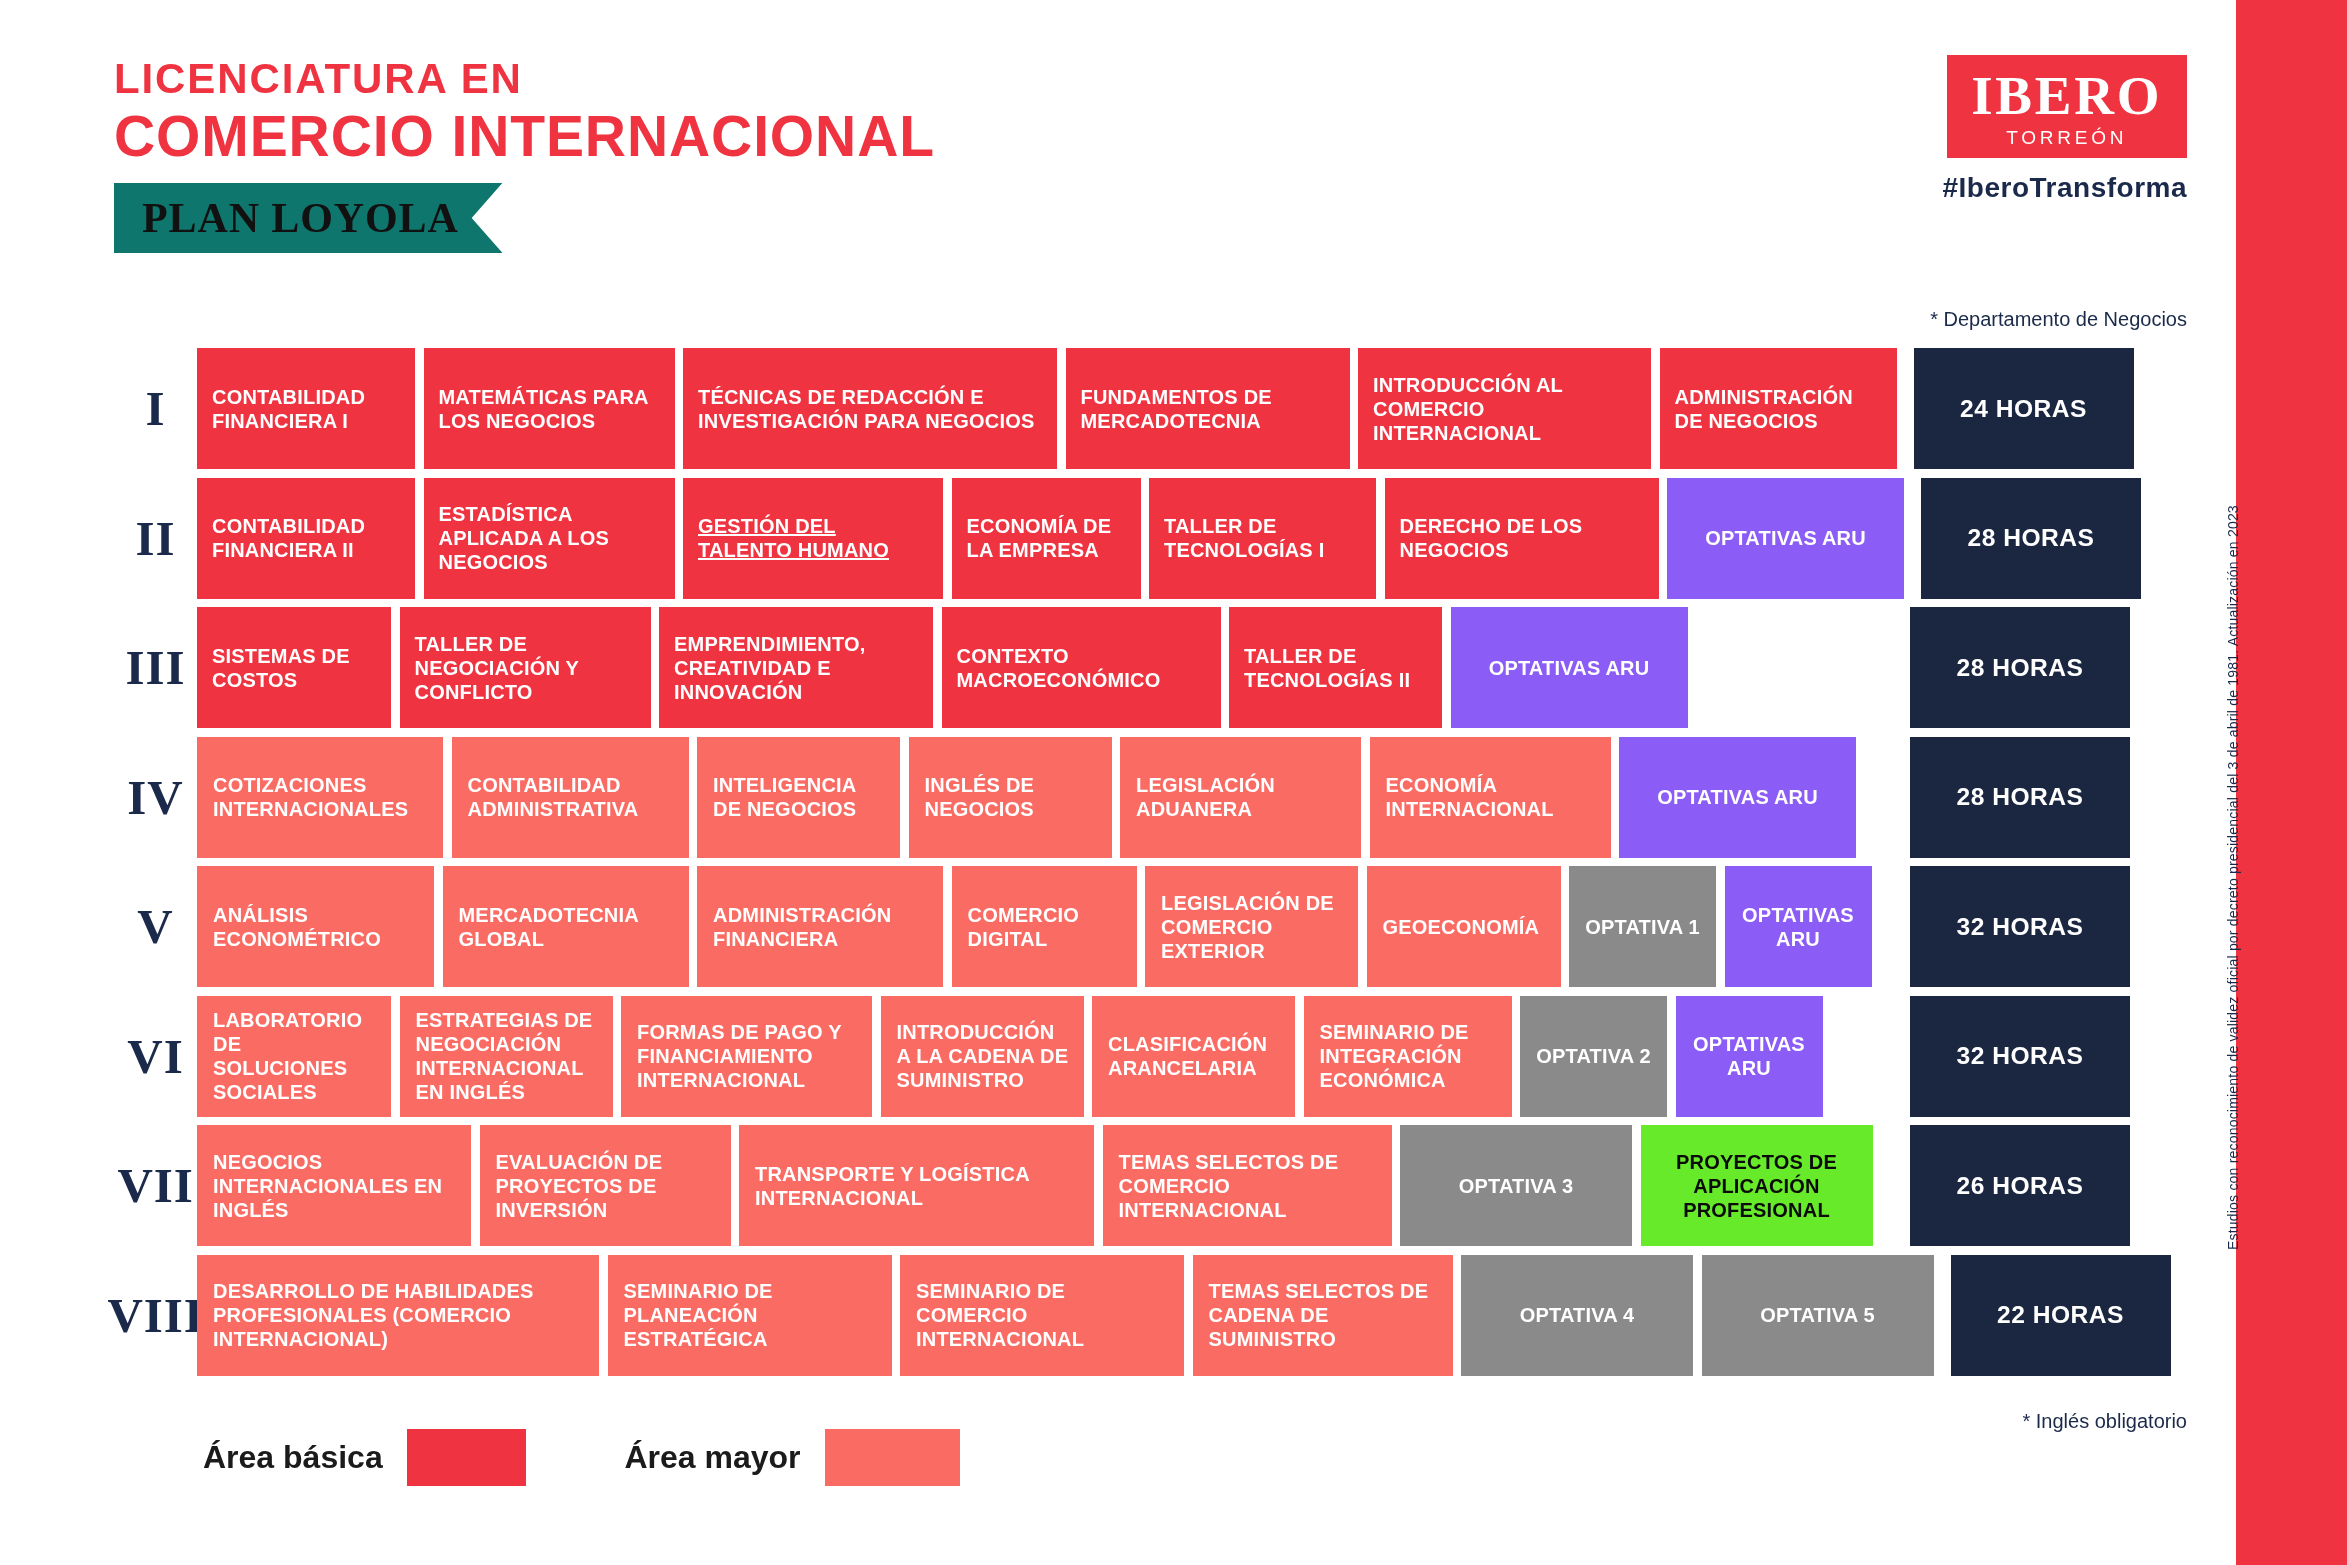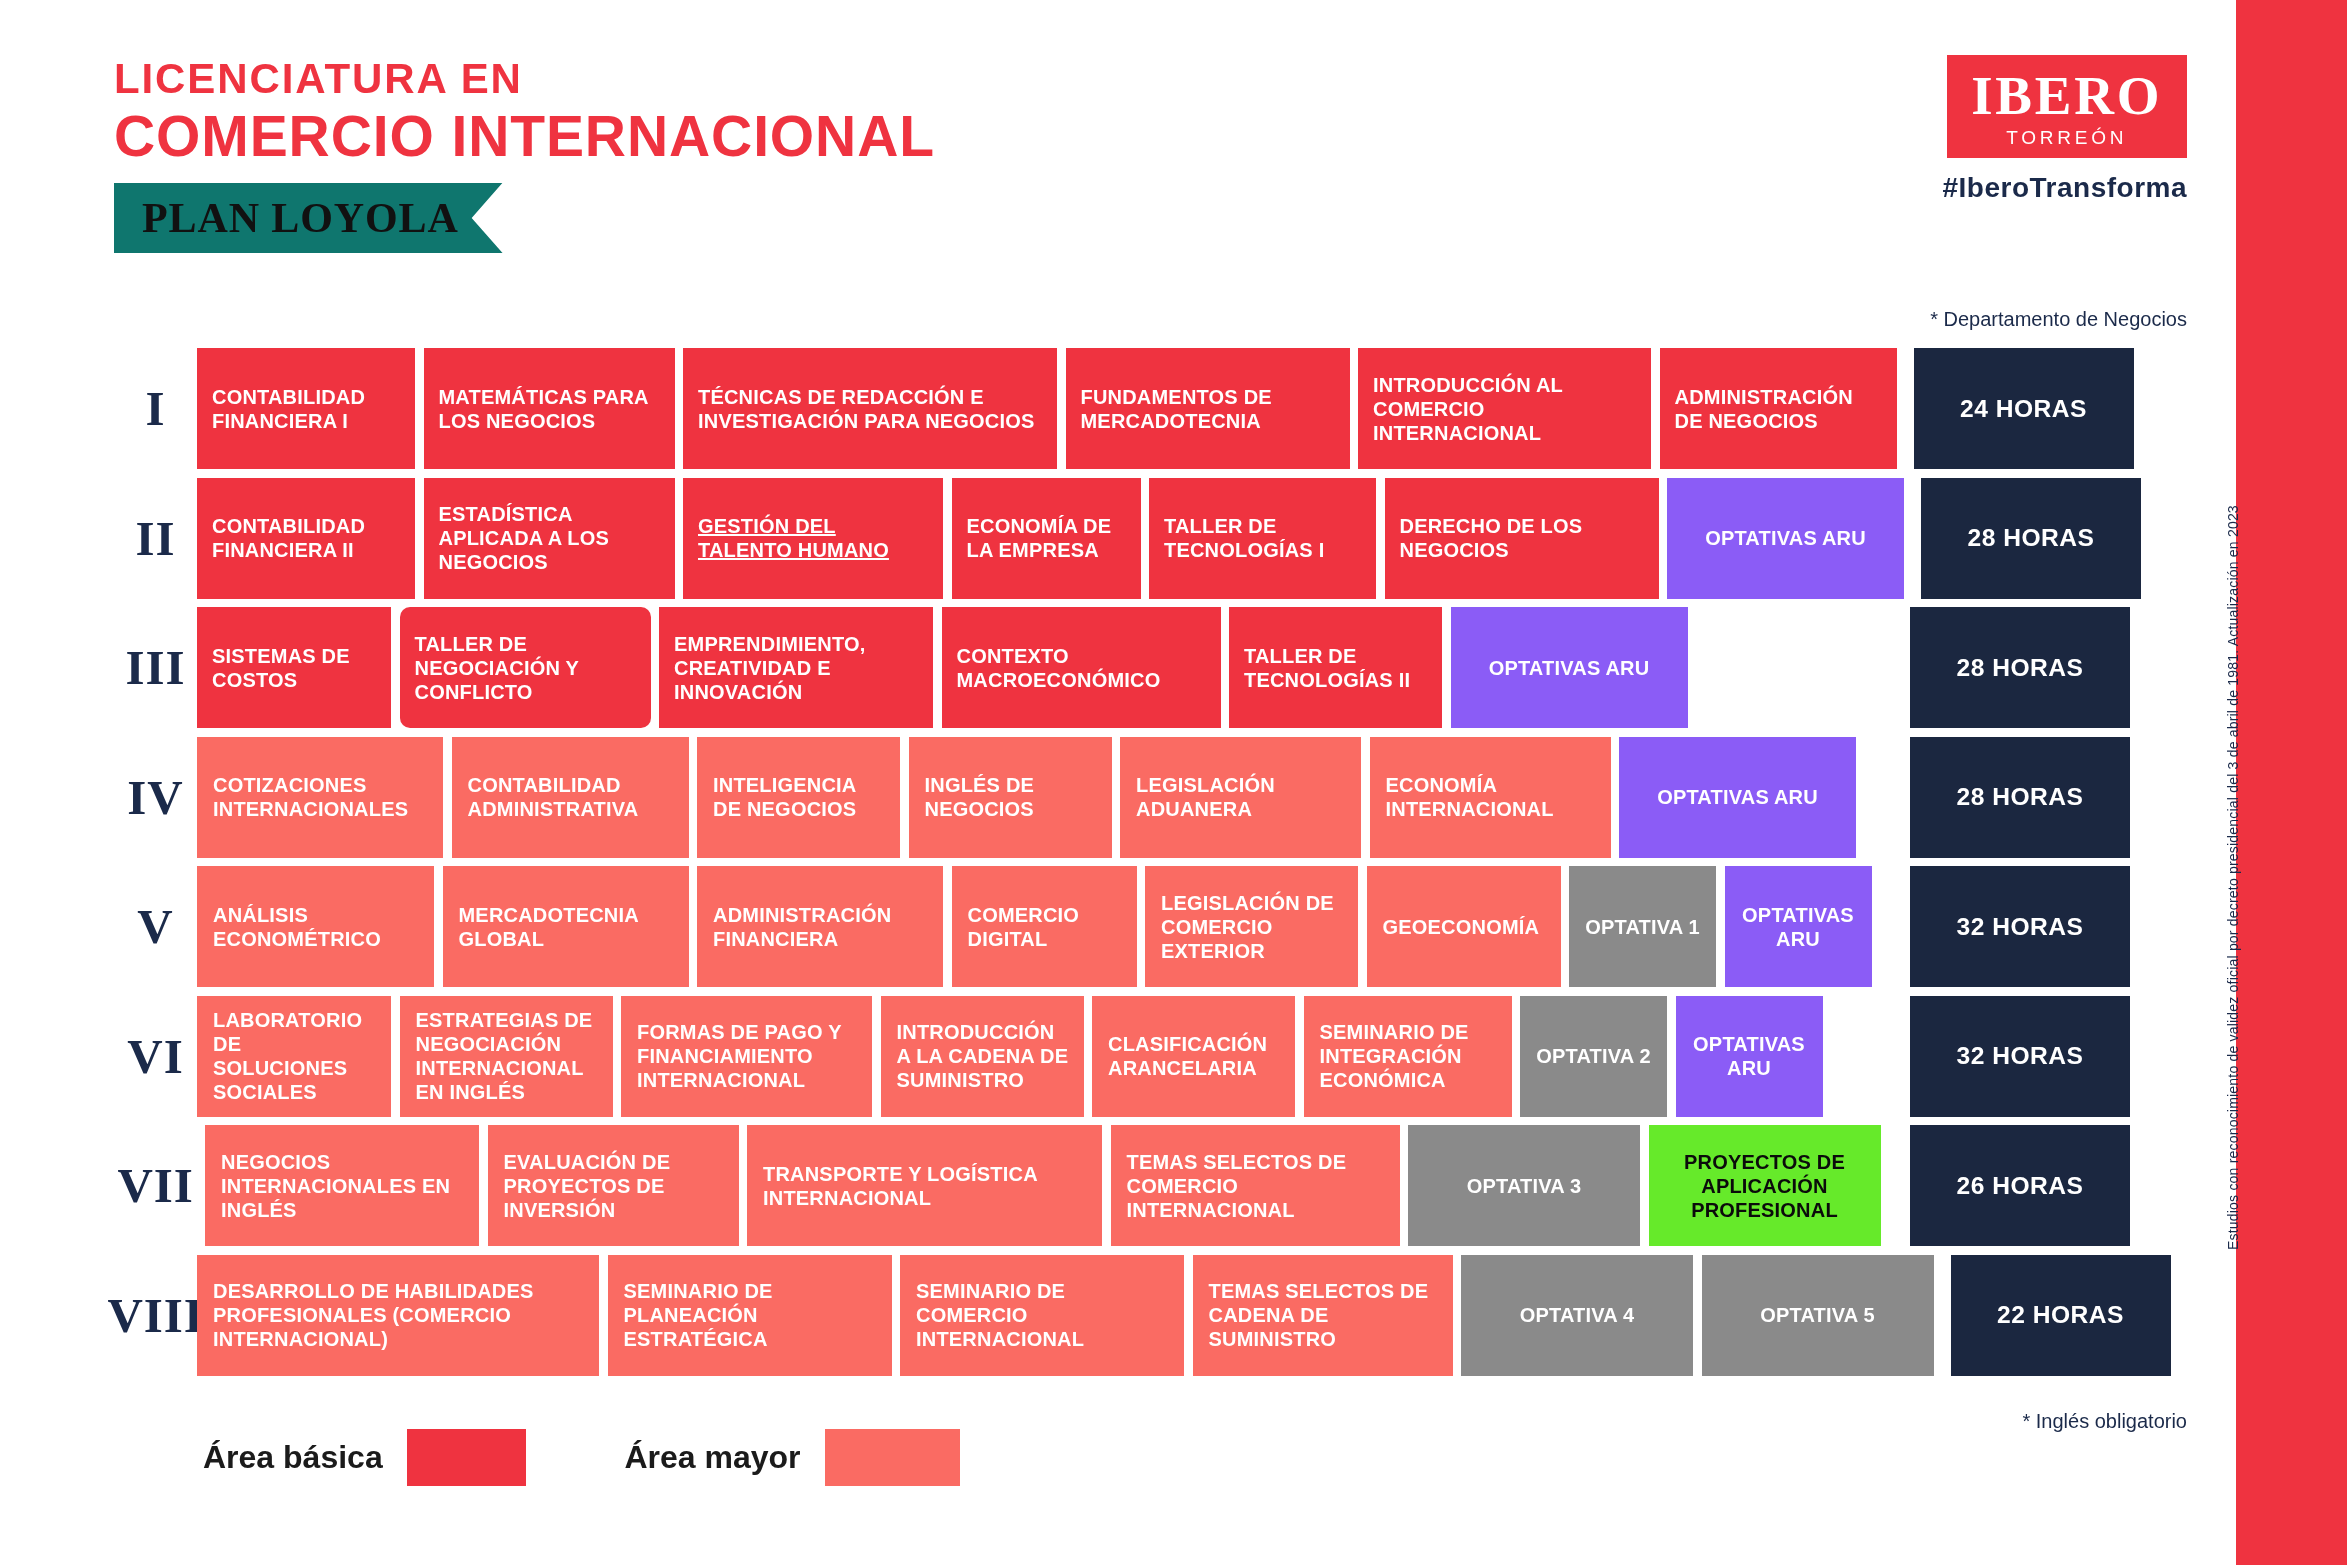--- a/index.html
+++ b/index.html
@@ -260,21 +260,21 @@
           <div class="cell basica" style="flex: 0 0 274px;">DERECHO DE LOS NEGOCIOS</div>
           <div class="cell aru center" style="flex: 0 0 237px;">OPTATIVAS ARU</div>
           <div style="flex: 1 1 auto;"></div>
           <div class="hours">28 HORAS</div>
         </div>
       </div>
       <div class="row">
         <div class="roman">III</div>
         <div class="cells">
           <div class="cell basica" style="flex: 0 0 194px;">SISTEMAS DE COSTOS</div>
-          <div class="cell basica" style="flex: 0 0 251px; border-radius: 10px;">TALLER DE NEGOCIACIÓN Y CONFLICTO</div>
+          <div class="cell basica" style="flex: 0 0 251px;">TALLER DE NEGOCIACIÓN Y CONFLICTO</div>
           <div class="cell basica" style="flex: 0 0 274px;">EMPRENDIMIENTO, CREATIVIDAD E INNOVACIÓN</div>
           <div class="cell basica" style="flex: 0 0 279px;">CONTEXTO MACROECONÓMICO</div>
           <div class="cell basica" style="flex: 0 0 213px;">TALLER DE TECNOLOGÍAS II</div>
           <div class="cell aru center" style="flex: 0 0 237px;">OPTATIVAS ARU</div>
           <div style="flex: 1 1 auto;"></div>
           <div class="hours">28 HORAS</div>
         </div>
       </div>
       <div class="row">
         <div class="roman">IV</div>
@@ -316,21 +316,21 @@
           <div class="cell mayor" style="flex: 0 0 208px;">SEMINARIO DE INTEGRACIÓN ECONÓMICA</div>
           <div class="cell optativa center" style="flex: 0 0 147px;">OPTATIVA 2</div>
           <div class="cell aru center" style="flex: 0 0 147px;">OPTATIVAS ARU</div>
           <div style="flex: 1 1 auto;"></div>
           <div class="hours">32 HORAS</div>
         </div>
       </div>
       <div class="row">
         <div class="roman">VII</div>
         <div class="cells">
-          <div class="cell mayor" style="flex: 0 0 274px; margin-left: 8px;">NEGOCIOS INTERNACIONALES EN INGLÉS</div>
+          <div class="cell mayor" style="flex: 0 0 274px;">NEGOCIOS INTERNACIONALES EN INGLÉS</div>
           <div class="cell mayor" style="flex: 0 0 251px;">EVALUACIÓN DE PROYECTOS DE INVERSIÓN</div>
           <div class="cell mayor" style="flex: 0 0 355px;">TRANSPORTE Y LOGÍSTICA INTERNACIONAL</div>
           <div class="cell mayor" style="flex: 0 0 289px;">TEMAS SELECTOS DE COMERCIO INTERNACIONAL</div>
           <div class="cell optativa center" style="flex: 0 0 232px;">OPTATIVA 3</div>
           <div class="cell proyecto center" style="flex: 0 0 232px;">PROYECTOS DE APLICACIÓN PROFESIONAL</div>
           <div style="flex: 1 1 auto;"></div>
           <div class="hours">26 HORAS</div>
         </div>
       </div>
       <div class="row">

